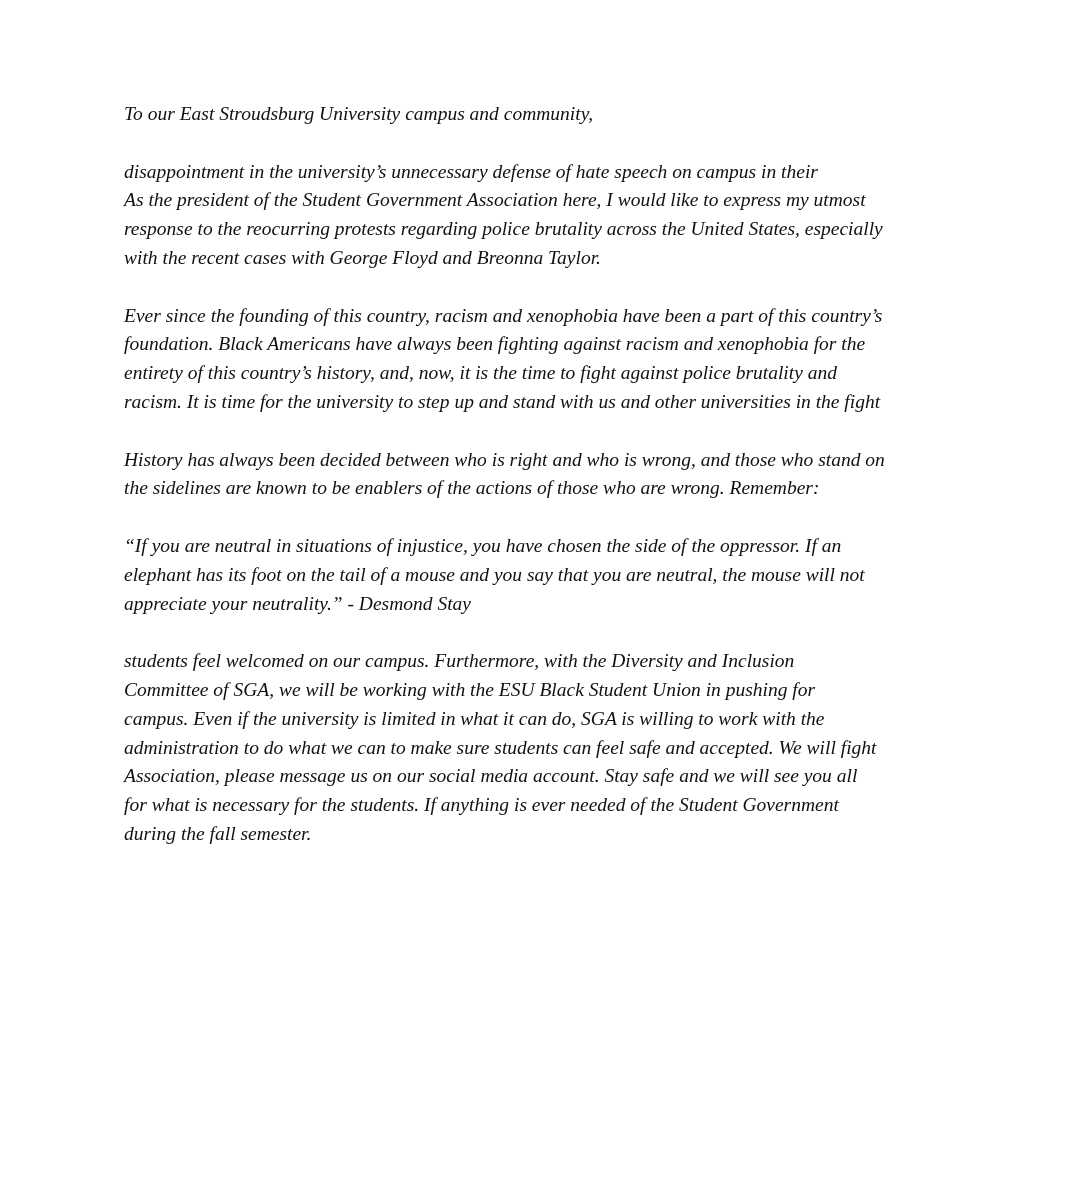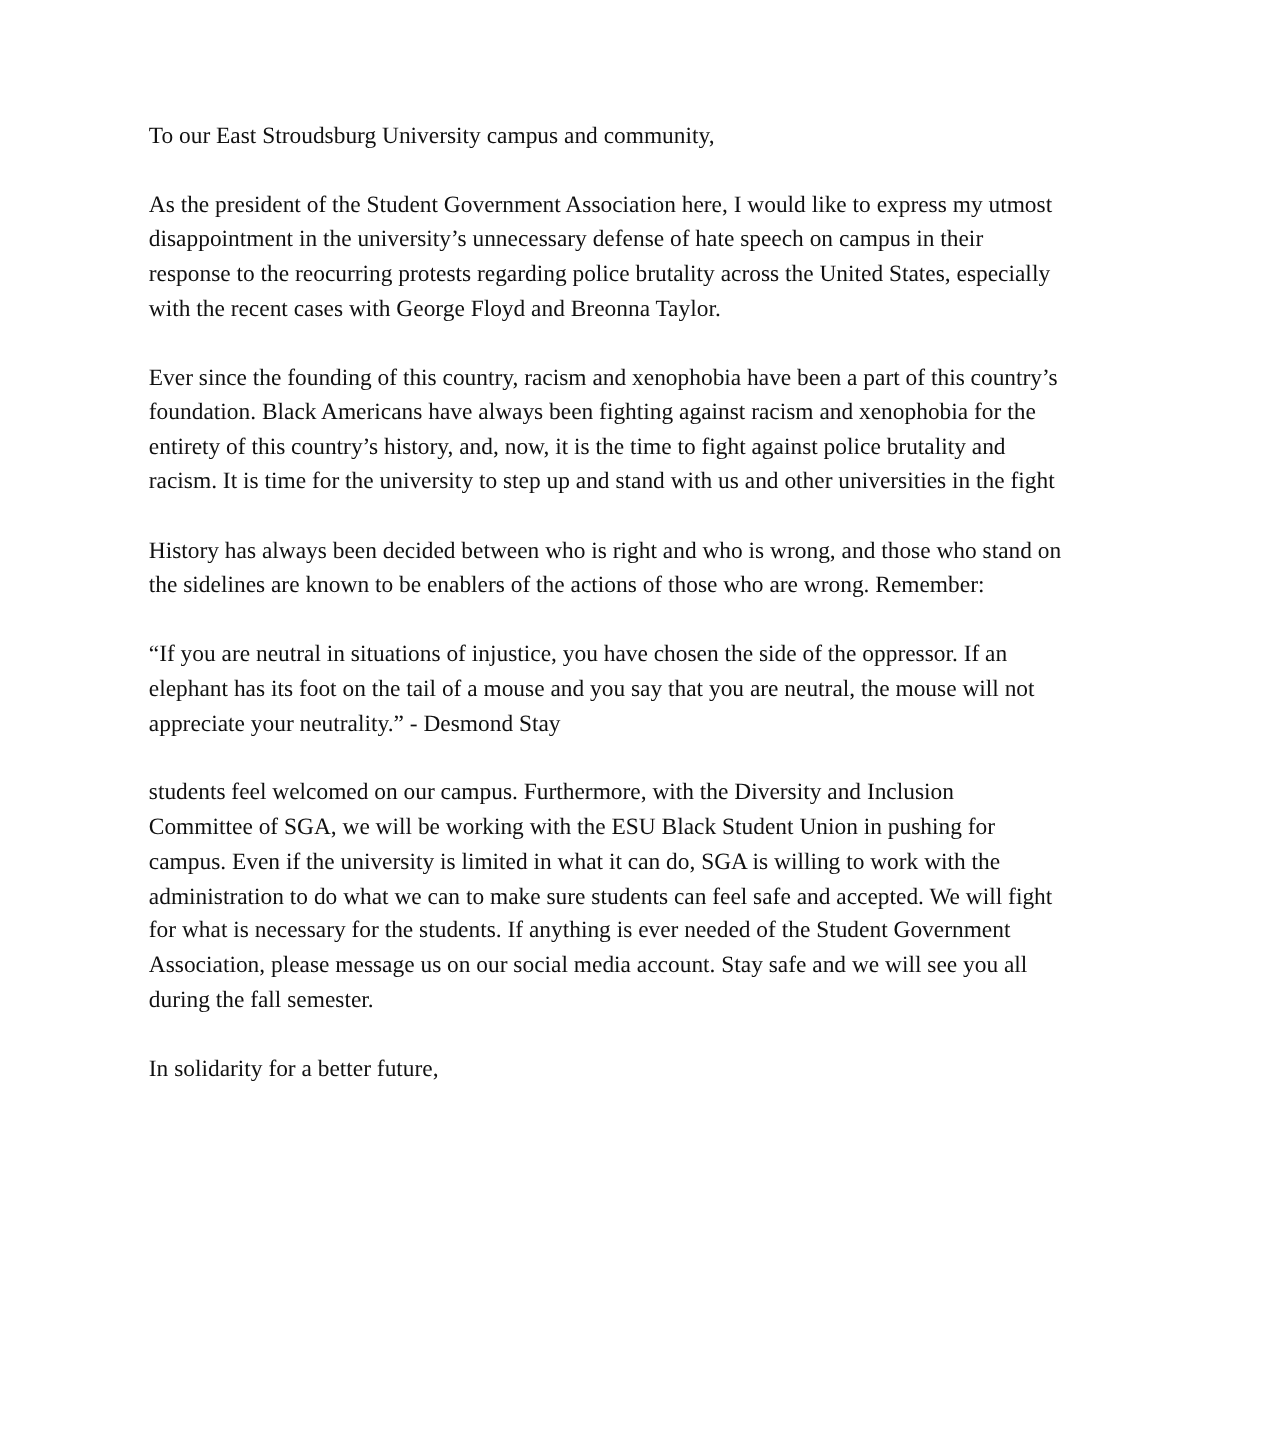--- a/index.html
+++ b/index.html
@@ -19,38 +19,39 @@
     }
     .page {
       position: absolute;
       left: 124px;
       top: 100px;
       width: 830px;
     }
     .line {
       white-space: nowrap;
       height: 28.8px;
+      font-style: italic;
     }
     .gap {
       height: 28.8px;
     }
     .quote .line {
       width: 812px;
     }
   </style>
 </head>
 <body>
 
 <div class="page">
   <div class="line">To our East Stroudsburg University campus and community,</div>
   <div class="gap"></div>
 
   <div>
+    <div class="line">disappointment in the university’s unnecessary defense of hate speech on campus in their</div>
     <div class="line">As the president of the Student Government Association here, I would like to express my utmost</div>
-    <div class="line">disappointment in the university’s unnecessary defense of hate speech on campus in their</div>
     <div class="line">response to the reocurring protests regarding police brutality across the United States, especially</div>
     <div class="line">with the recent cases with George Floyd and Breonna Taylor.</div>
   </div>
   <div class="gap"></div>
 
   <div>
     <div class="line">Ever since the founding of this country, racism and xenophobia have been a part of this country’s</div>
     <div class="line">foundation. Black Americans have always been fighting against racism and xenophobia for the</div>
     <div class="line">entirety of this country’s history, and, now, it is the time to fight against police brutality and</div>
     <div class="line">racism. It is time for the university to step up and stand with us and other universities in the fight</div>
@@ -68,22 +69,21 @@
     <div class="line">elephant has its foot on the tail of a mouse and you say that you are neutral, the mouse will not</div>
     <div class="line">appreciate your neutrality.” - Desmond Stay</div>
   </div>
   <div class="gap"></div>
 
   <div>
     <div class="line">students feel welcomed on our campus. Furthermore, with the Diversity and Inclusion</div>
     <div class="line">Committee of SGA, we will be working with the ESU Black Student Union in pushing for</div>
     <div class="line">campus. Even if the university is limited in what it can do, SGA is willing to work with the</div>
     <div class="line">administration to do what we can to make sure students can feel safe and accepted. We will fight</div>
+    <div class="line">Association, please message us on our social media account. Stay safe and we will see you all</div>
     <div class="line">for what is necessary for the students. If anything is ever needed of the Student Government</div>
-    <div class="line">Association, please message us on our social media account. Stay safe and we will see you all</div>
     <div class="line">during the fall semester.</div>
   </div>
   <div class="gap"></div>
 
-  <div class="line">In solidarity for a better future,</div>
   <div class="gap"></div>
 
 </div>
 
 </body></html>

